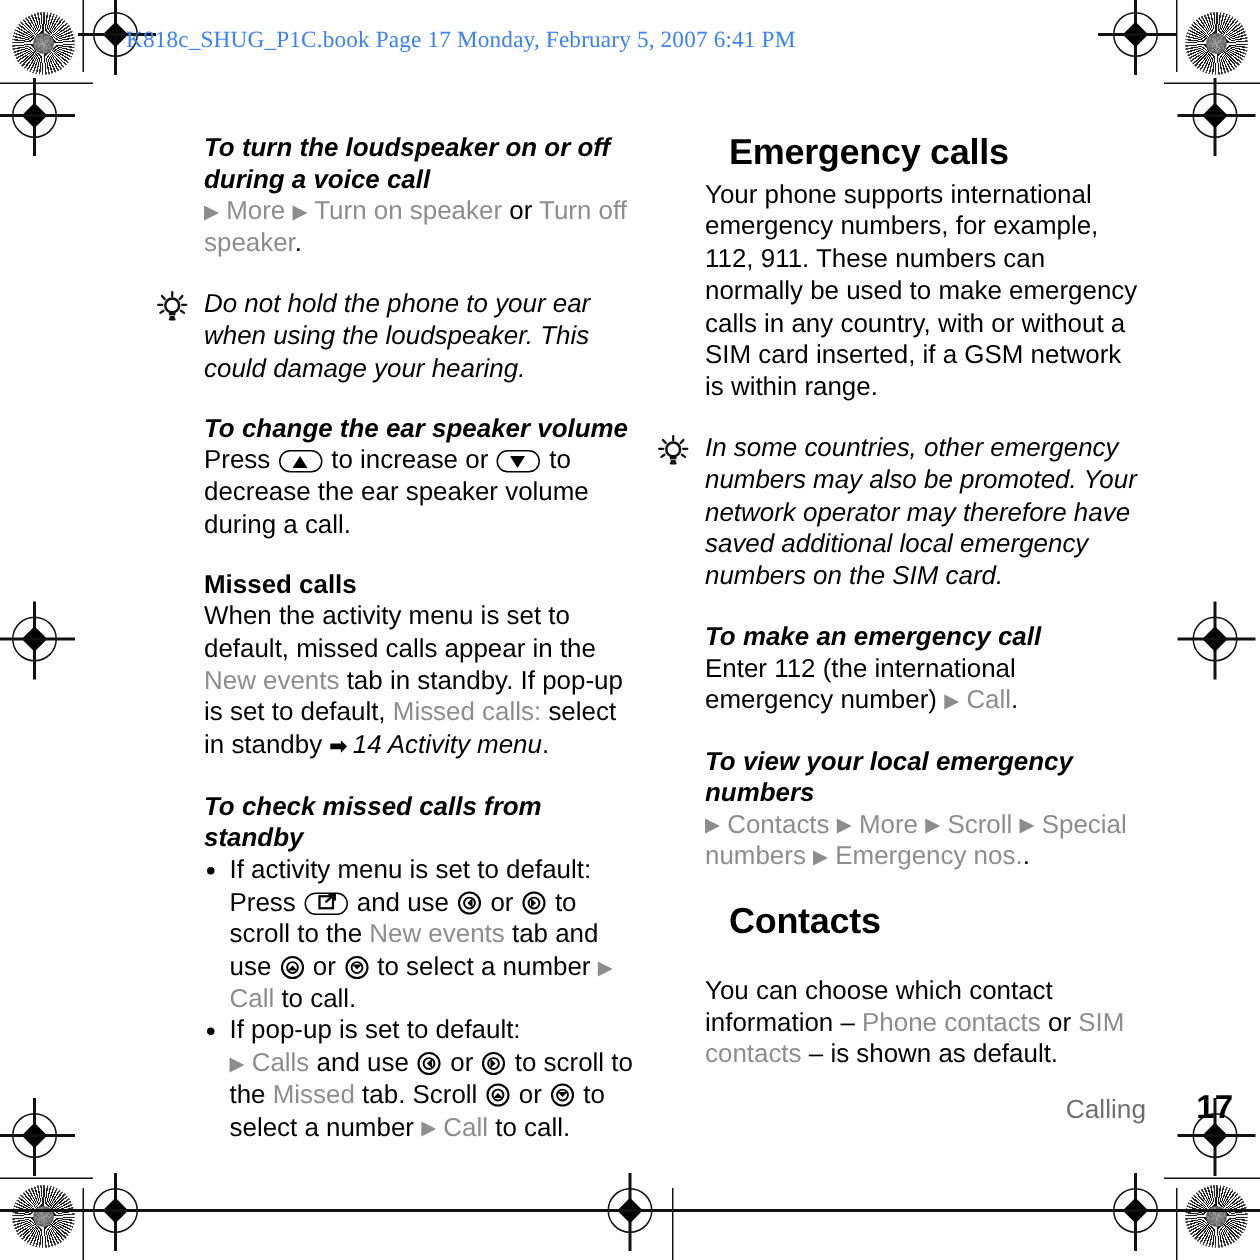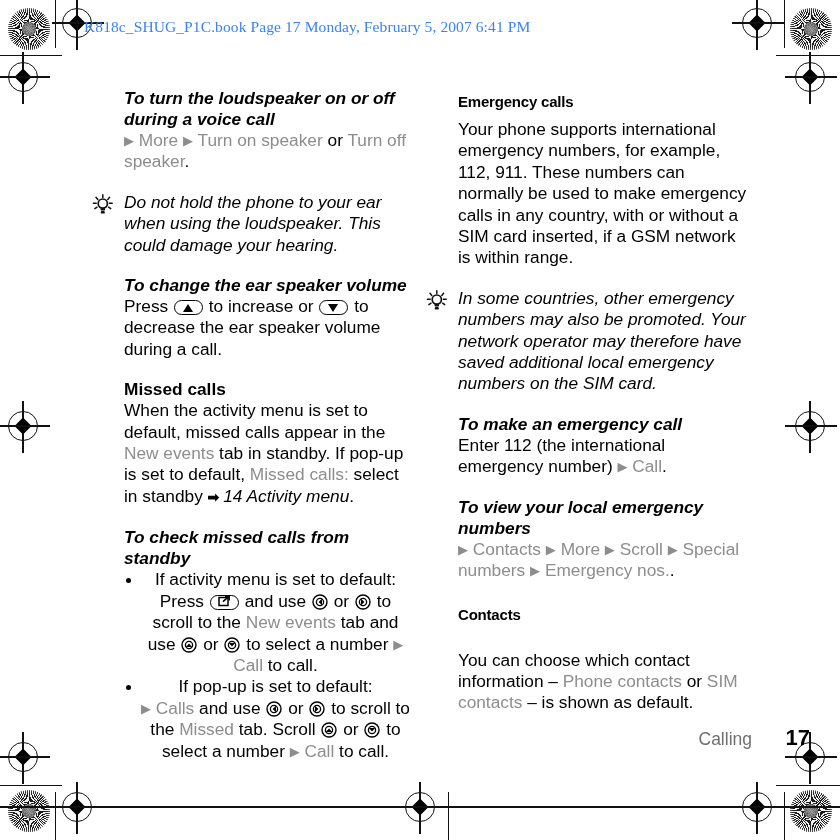--- a/index.html
+++ b/index.html
@@ -45,21 +45,21 @@
   .starburst::after{
     content:""; position:absolute; inset:34%;
     border-radius:50%;
     background: radial-gradient(circle, #9a9a9a 0%, #6d6d6d 60%, #4a4a4a 100%);
     opacity:.85;
   }
 
   .rule { position:absolute; background:#111; }
 
   
-  .page { position:absolute; left:0; top:0; width:664px; height:840px;text-decoration:underline; }
+  .page { position:absolute; left:12px; top:0; width:664px; height:840px;text-decoration:underline; }
 
   .filestamp {
     position:absolute;
     left:84px; top:18px;
     font-family: "Liberation Serif", serif;
     font-size: 15.5px;
     letter-spacing: .1px;
     white-space: nowrap;
     color:#3b82f6;
   }
@@ -69,23 +69,23 @@
     top: 88px;
     width: 286px;
     font-size: 17.3px;
     line-height: 21.4px;
     color:#000;
   }
   .col-left  { left: 124px; }
   .col-right { left: 458px; width: 290px; }
 
   h2.chapter {
-    font-size: 15px;
+    font-size: 24px;
     font-weight: bold;
-    margin: 0 0 4px 0;
+    margin: 0 0 4px 16px;
     line-height: 27px;
     letter-spacing: -0.2px;
   }
   h3.task {
     font-size: 17.3px;
     font-weight: bold;
     font-style: italic;
     margin: 0;
     line-height: 21px;
   }
@@ -107,21 +107,21 @@
 
   
   .note {
     position: relative;
     font-style: italic;
     padding-left: 0px;
   }
   .note .bulb { position:absolute; left:-33px; top:2px; }
 
   
-  ul.bul { margin: 0; padding: 0; list-style: none; text-align: center; }
+  ul.bul { margin: 0; padding: 0; list-style: none; }
   ul.bul > li { position: relative; padding-left: 17px; }
   ul.bul > li::before {
     content: "";
     position: absolute; left: 2px; top: 8.5px;
     width: 5px; height: 5px; border-radius: 50%;
     background: #000;
   }
 
   
   .key {

